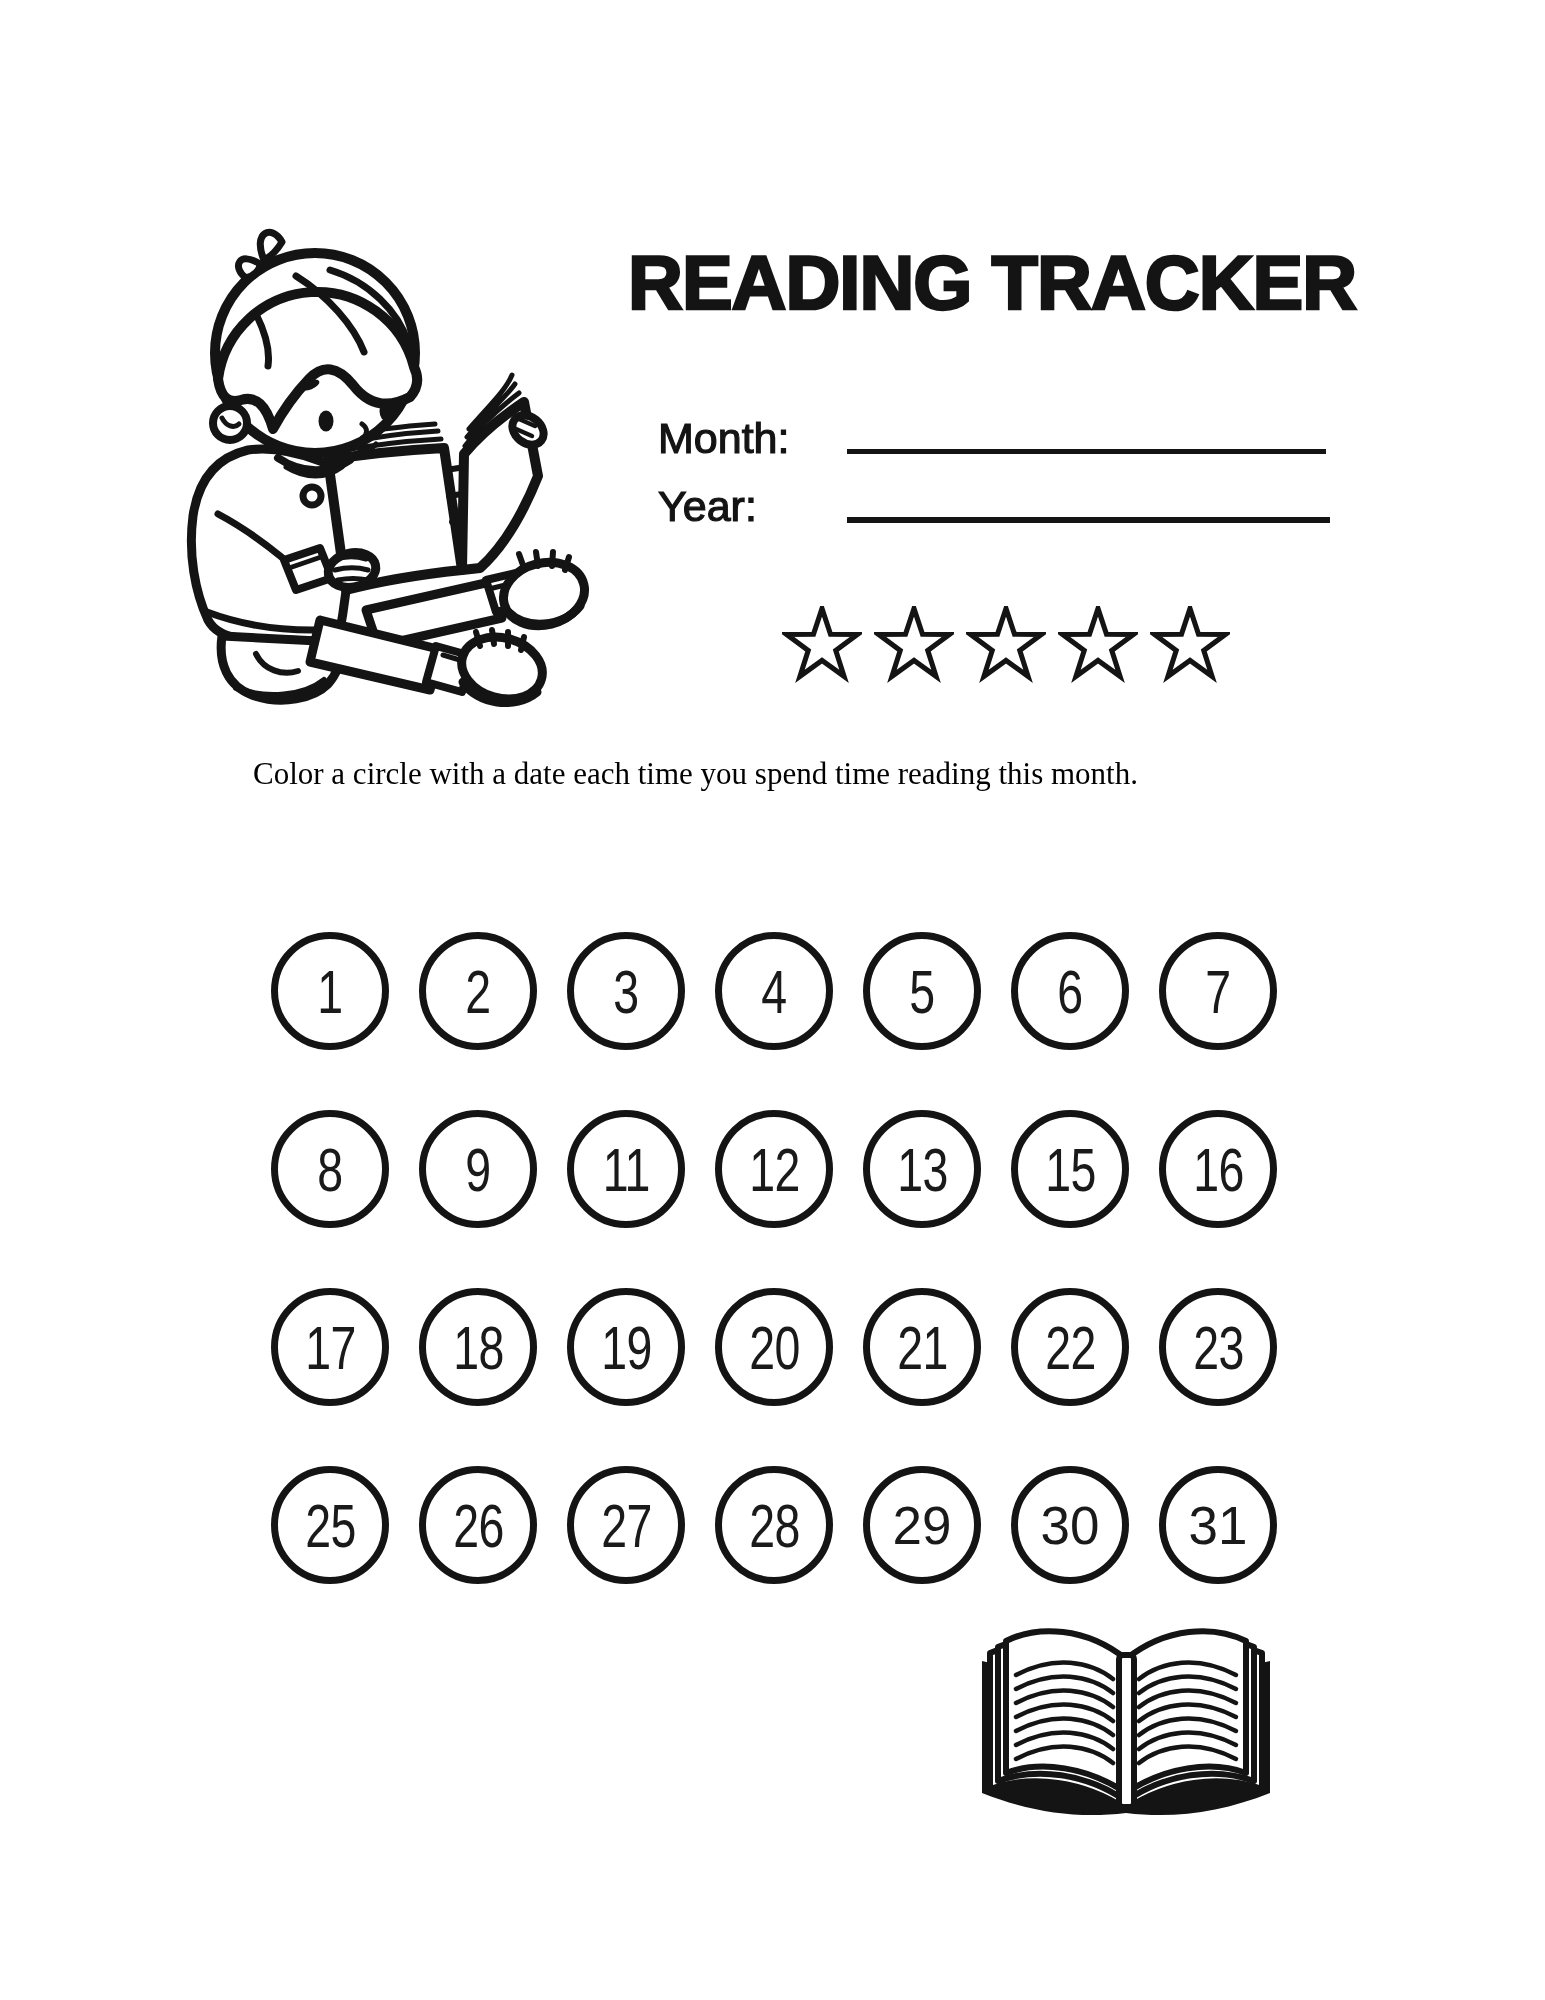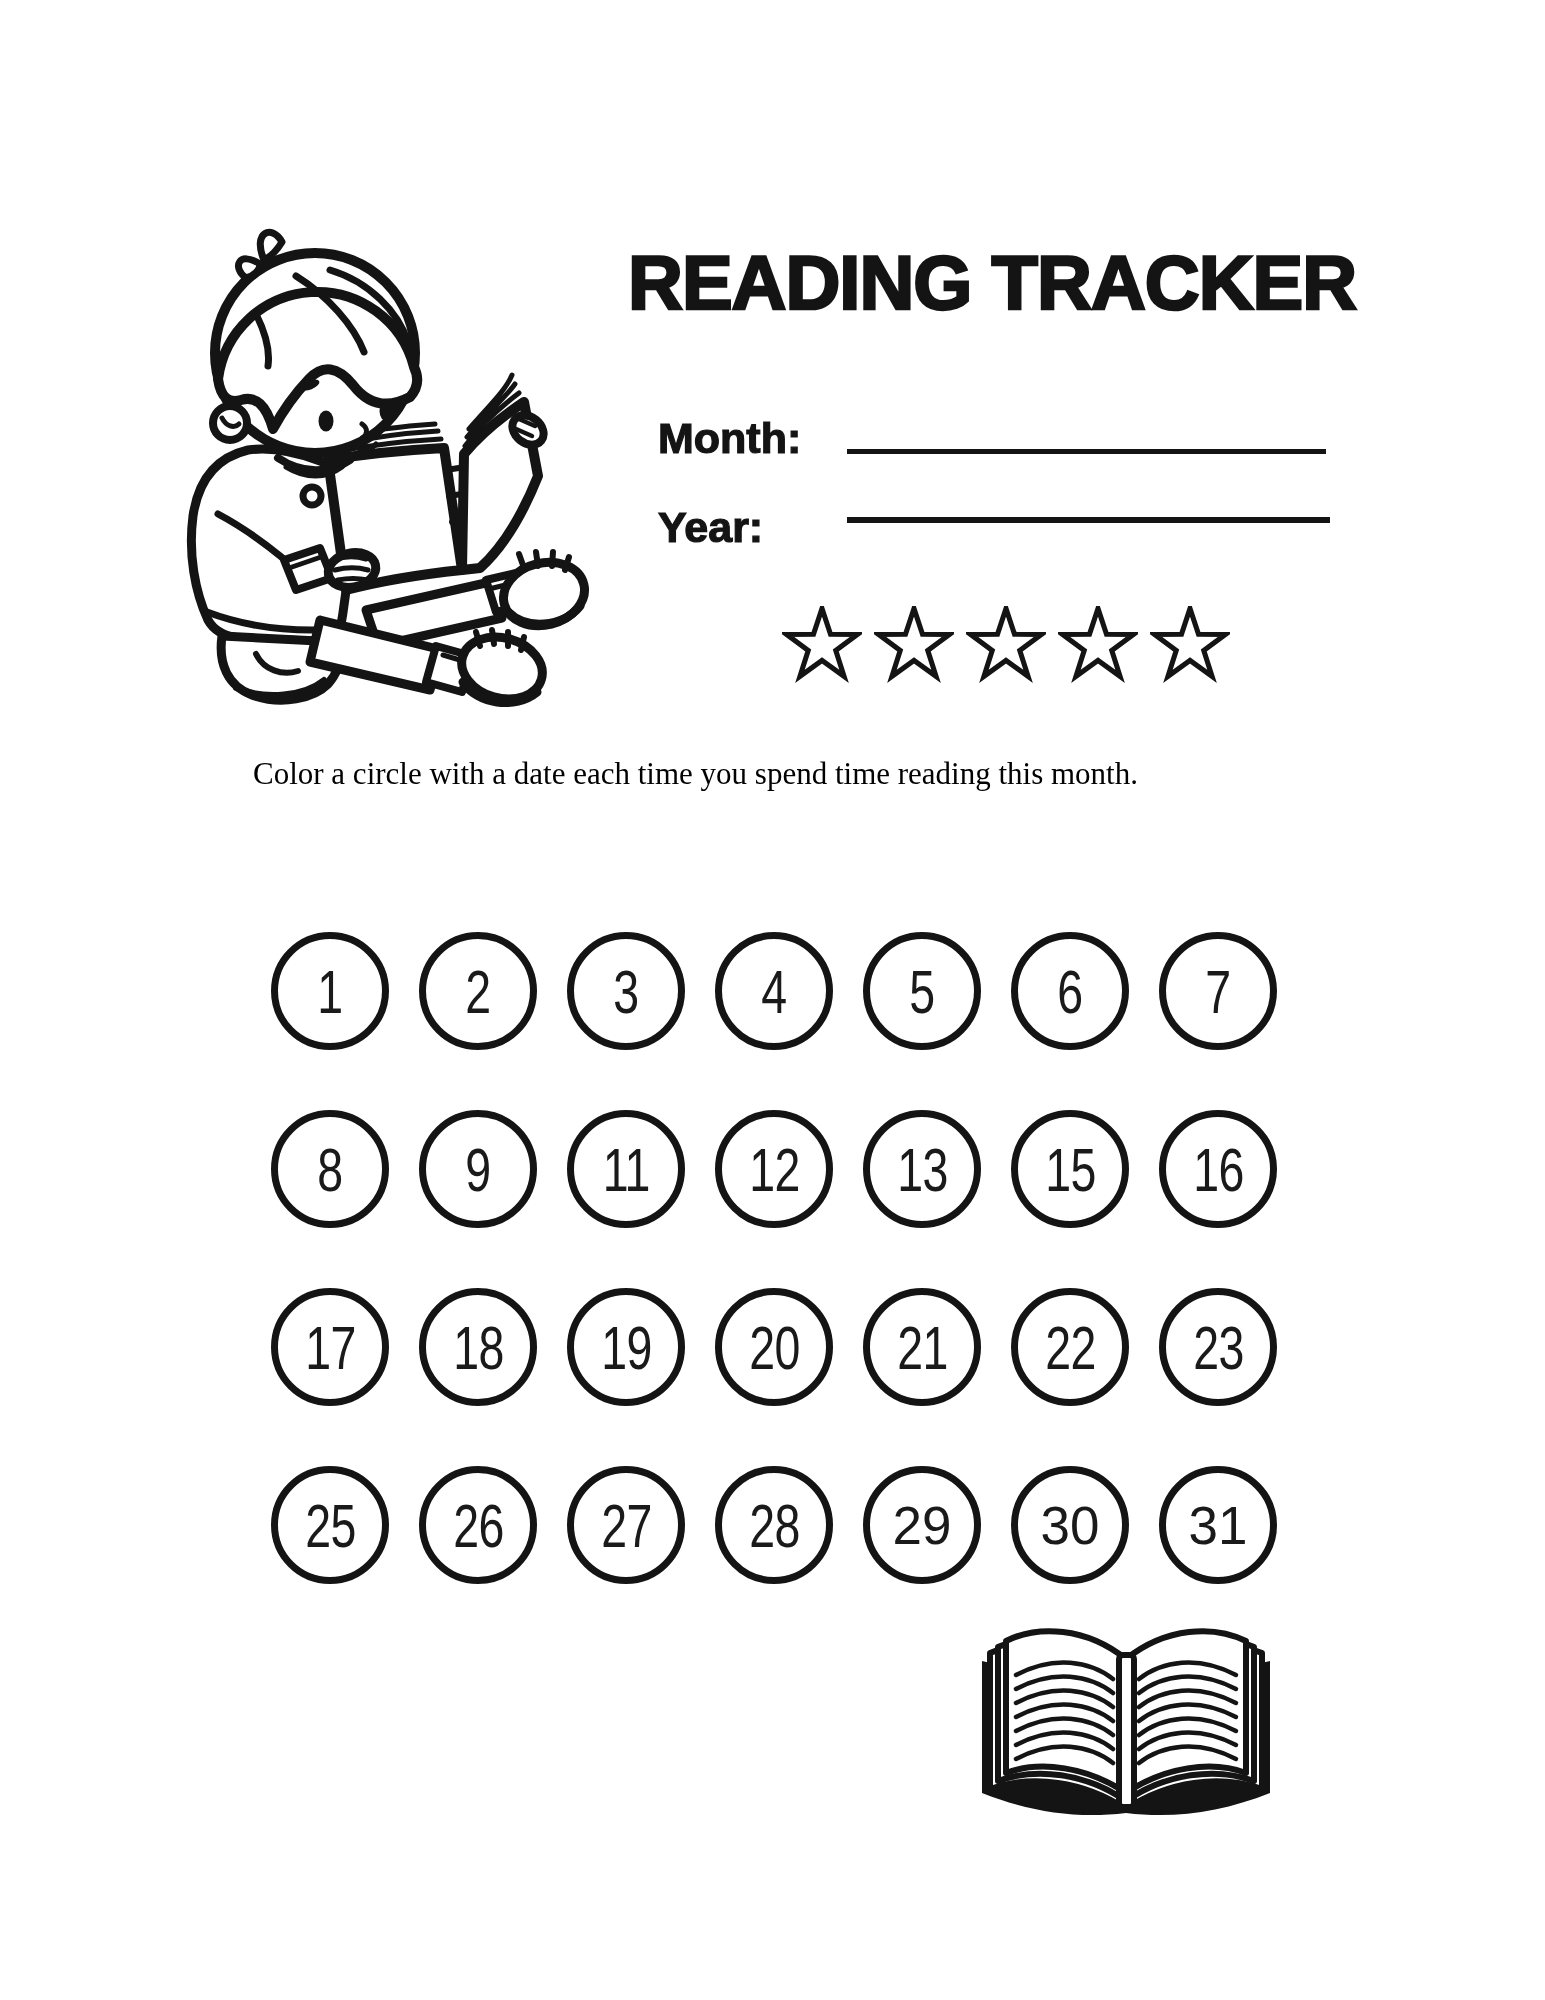--- a/index.html
+++ b/index.html
@@ -15,24 +15,24 @@
   .title {
     position:absolute; left:628px; top:242px; width:780px;
     white-space:nowrap;
     font-size:76px; line-height:82px; font-weight:bold;
     letter-spacing:-1px;
     -webkit-text-stroke:2.6px var(--ink);
   }
   .hero-svg { position:absolute; left:160px; top:218px; width:430px; height:487px; overflow:visible; }
   .field-label {
     position:absolute; left:658px;
-    font-size:43px; font-weight:bold; -webkit-text-stroke:1.2px var(--ink);
+    font-size:43px; font-weight:normal; -webkit-text-stroke:1.2px var(--ink);
   }
   .month-label { top:414px; }
-  .year-label  { top:482px;margin-top:21px; }
+  .year-label  { top:482px; }
   .field-line { position:absolute; left:847px; height:5px; background:var(--ink); }
   .month-line { top:449px; width:479px; }
   .year-line  { top:517px; width:483px; height:6px; }
   .field-value { position:absolute; left:860px; font-size:36px; }
   .month-value { top:408px; }
   .year-value  { top:476px; }
   .stars {
     position:absolute; left:782px; top:606px;
     display:flex; gap:12px; height:80px;
   }

